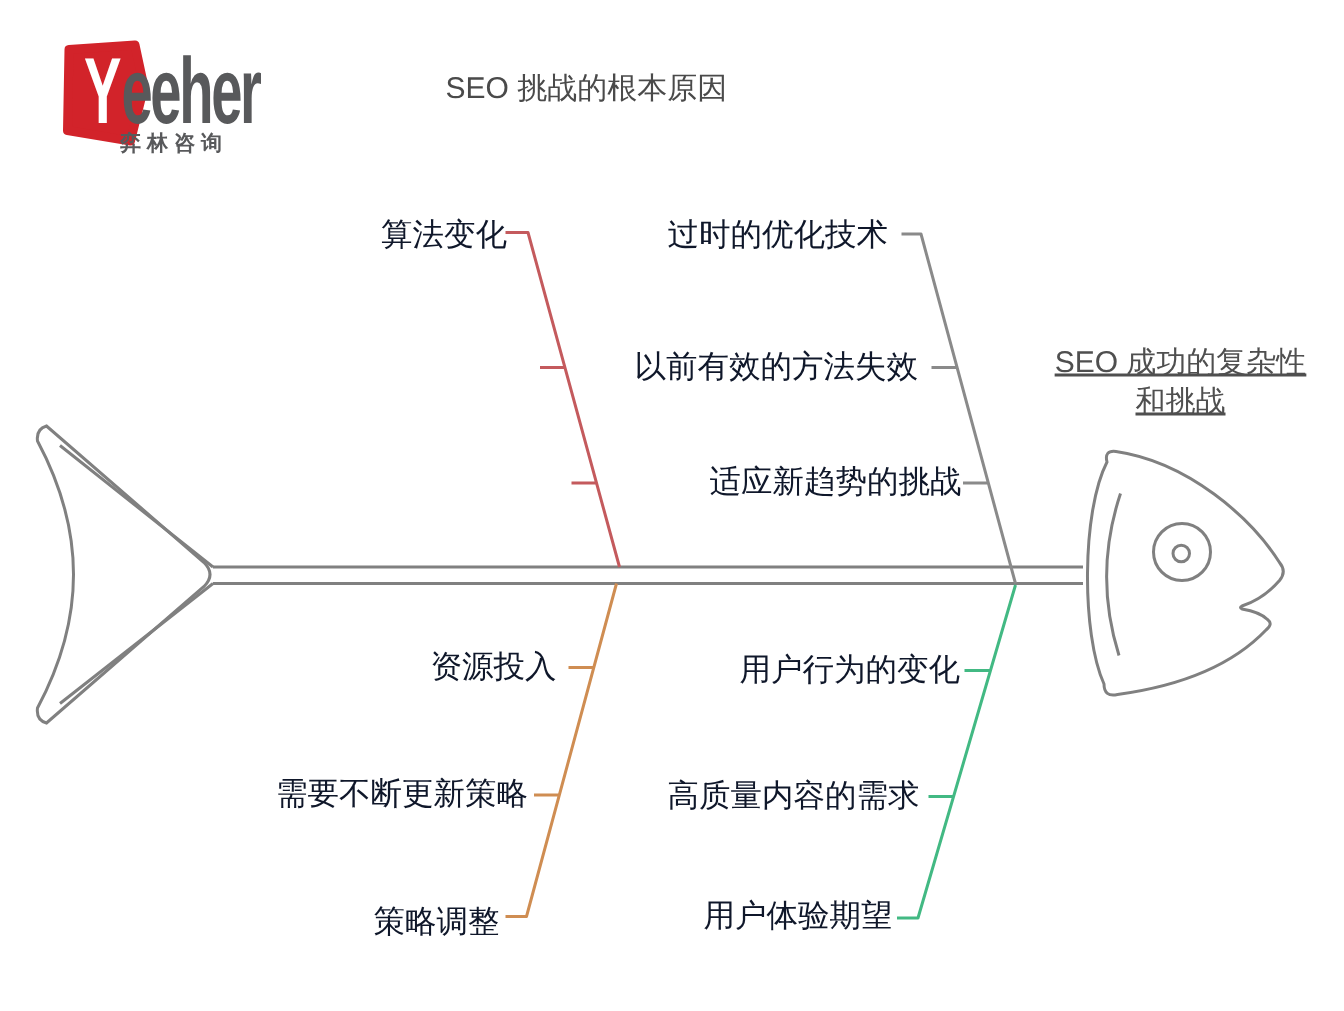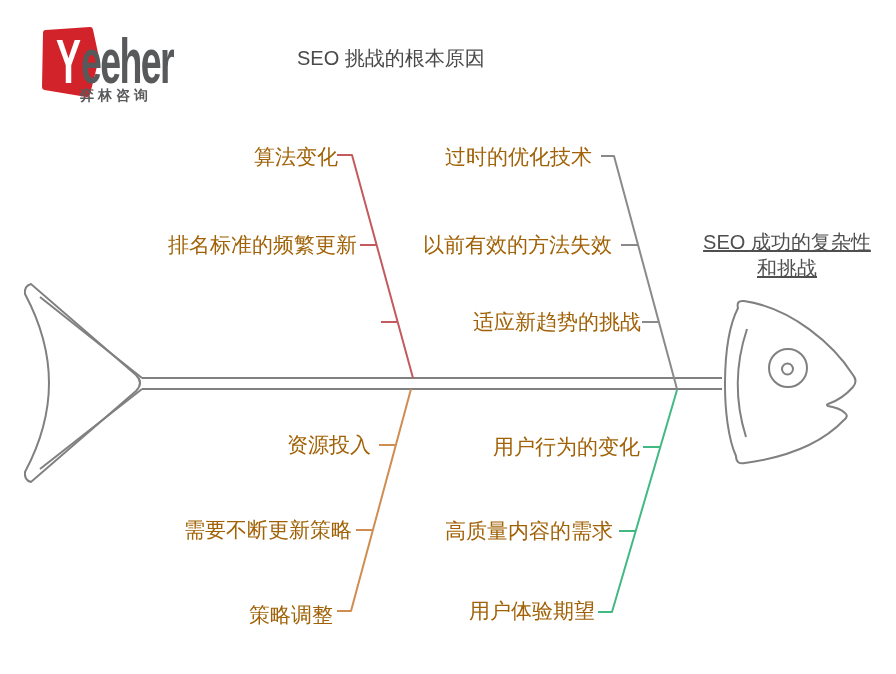--- a/index.html
+++ b/index.html
@@ -26,21 +26,21 @@
     position:absolute;left:297px;top:45px;width:300px;text-align:left;
     font-size:20px;color:#4a4a4a;
   }
   
   .effect{
     position:absolute;left:677px;top:229px;width:220px;text-align:center;
     font-size:20px;line-height:26px;color:#4f4f4f;text-decoration:underline;
   }
   
   .lbl{
-    position:absolute;font-size:21px;line-height:24px;color:#a16207;
+    position:absolute;font-size:21px;line-height:24px;color:#0f172a;
     white-space:nowrap;
   }
   .l1{right:558px;top:145px;} .l2{right:539px;top:233px;} .l3{right:524px;top:310px;}
   .l4{right:525px;top:433px;} .l5{right:544px;top:518px;} .l6{right:563px;top:603px;}
   .r1{right:304px;top:145px;} .r2{right:284px;top:233px;} .r3{right:255px;top:310px;}
   .r4{right:256px;top:435px;} .r5{right:283px;top:519px;} .r6{right:301px;top:599px;}
   
   .fishbone{position:absolute;left:0;top:0;}
   .gray{stroke:#808080;stroke-width:2;fill:none;}
   .branch{stroke-width:2;fill:none;stroke-linejoin:round;}
@@ -77,21 +77,20 @@
     <path class="branch" d="M 337,611 L 351,611 L 411,389 M 379,445 L 396,445 M 356,530 L 373,530" stroke="#cf8d52"></path>
     <path class="branch" d="M 598,612 L 612,612 L 677,390 M 643,447 L 660,447 M 619,531 L 636,531" stroke="#42b983"></path>
   </svg>
 
   <div class="effect">
     <div>SEO 成功的复杂性</div>
     <div>和挑战</div>
   </div>
 
   <div class="lbl l1">算法变化</div>
-  <div class="lbl l2">排名标准的频繁更新</div>
 
   <div class="lbl r1">过时的优化技术</div>
   <div class="lbl r2">以前有效的方法失效</div>
   <div class="lbl r3">适应新趋势的挑战</div>
 
   <div class="lbl l4">资源投入</div>
   <div class="lbl l5">需要不断更新策略</div>
   <div class="lbl l6">策略调整</div>
 
   <div class="lbl r4">用户行为的变化</div>

